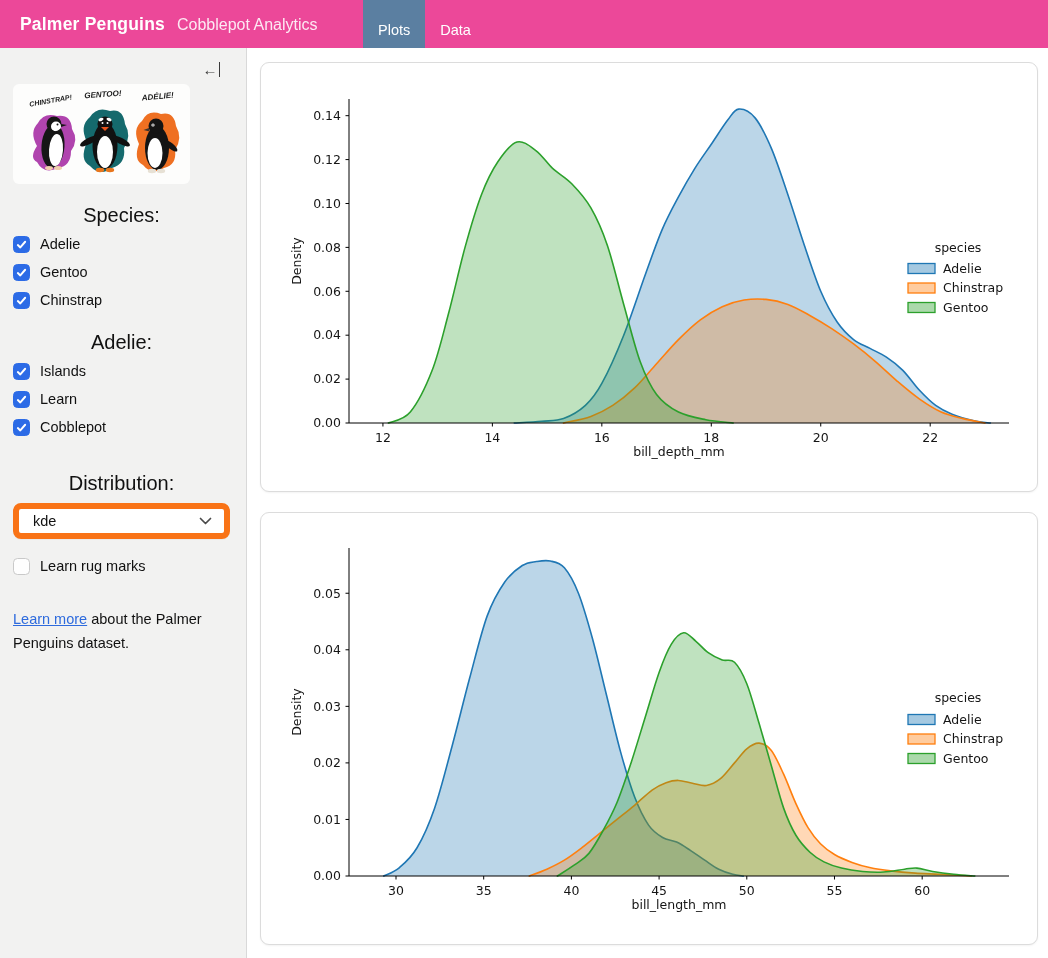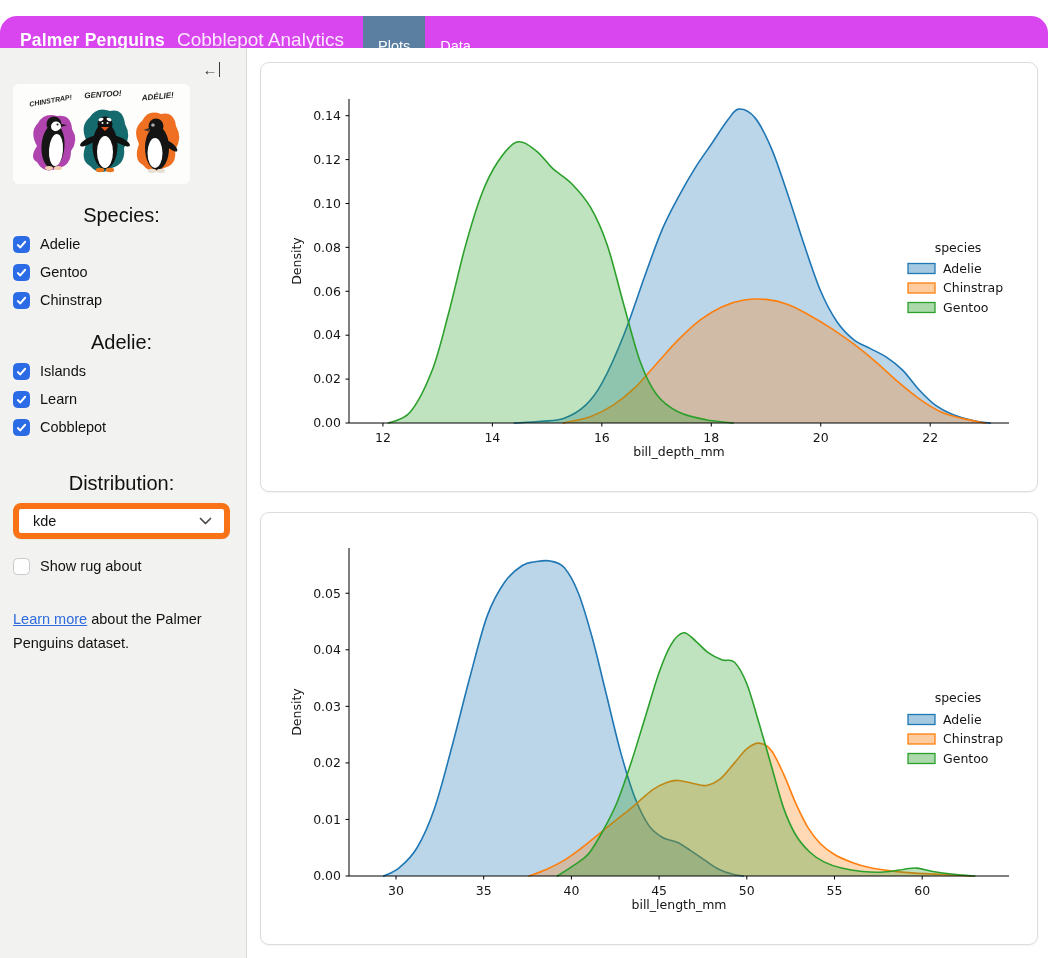--- a/index.html
+++ b/index.html
@@ -1,25 +1,25 @@
 <!DOCTYPE html>
 <html><head>
 <meta charset="utf-8">
 <style>
   * { margin:0; padding:0; box-sizing:border-box; }
   html,body { width:1048px; height:958px; overflow:hidden; background:#fff;
               font-family:"Liberation Sans", sans-serif; }
   .page { position:relative; width:1048px; height:958px; }
 
   
-  .navbar { position:absolute; left:0; top:16px; width:100%; height:48px;
-            background:#d946ef; display:flex; align-items:center;border-radius:17px; }
+  .navbar { position:absolute; left:0; top:0; width:100%; height:48px;
+            background:#ec4899; display:flex; align-items:center; }
   .brand { display:flex; align-items:baseline; padding-left:20px; }
   .brand-title { color:#fff; font-size:17.5px; font-weight:700; letter-spacing:.2px; }
-  .brand-sub { color:rgba(255,255,255,.88); font-size:19px; margin-left:12px; }
+  .brand-sub { color:rgba(255,255,255,.88); font-size:16px; margin-left:12px; }
   .tabs { position:absolute; left:363px; top:0; height:60px; display:flex; }
   .tab { display:flex; align-items:center; padding:0 15px; color:#fff;
          font-size:14.5px; cursor:pointer; }
   .tab.active { background:#5b7fa1; }
 
   
   .sidebar { position:absolute; left:0; top:48px; width:247px; height:910px;
              background:#f2f2f1; border-right:1px solid #d9d9d9;
              padding:0 16px 0 13px; color:#111; }
   .collapse { position:absolute; top:14px; right:26px; display:flex; align-items:center;
@@ -183,21 +183,21 @@
       <span>kde</span>
       <svg width="13" height="8" viewBox="0 0 13 8">
         <path d="M1.5 1.5 L6.5 6.5 L11.5 1.5" stroke="#4a4a4a" stroke-width="1.7" fill="none" stroke-linecap="round" stroke-linejoin="round"></path>
       </svg>
     </div>
 
     <label class="check-row rug-row">
       <span class="cb">
         
       </span>
-      <span class="cb-label">Show rug about</span>
+      <span class="cb-label">Learn rug marks</span>
     </label>
 
     <p class="footer"><a>Learn more</a><span> about the Palmer Penguins dataset.</span></p>
   </aside>
 
   <main class="main">
     <section class="card c1">
       <svg class="plot" width="776" height="428" viewBox="0 0 776 428">
           <path d="M253.27 360.00C257.83 359.71 272.43 358.98 280.64 358.24C288.85 357.51 295.23 358.24 302.53 355.61C309.82 352.98 318.03 348.29 324.42 342.44C330.80 336.59 334.45 332.20 340.84 320.49C347.22 308.78 355.43 290.49 362.73 272.20C370.02 253.90 378.23 228.29 384.62 210.73C391.00 193.17 395.56 179.63 401.03 166.83C406.51 154.02 411.98 144.15 417.45 133.90C422.93 123.66 428.40 114.15 433.87 105.37C439.34 96.59 444.82 89.27 450.29 81.22C455.76 73.17 462.15 62.93 466.71 57.07C471.27 51.22 473.09 46.46 477.65 46.10C482.21 45.73 488.60 48.29 494.07 54.88C499.54 61.46 505.01 72.80 510.49 85.61C515.96 98.41 521.43 115.61 526.91 131.71C532.38 147.80 537.85 166.10 543.32 182.20C548.80 198.29 554.27 215.49 559.74 228.29C565.21 241.10 570.69 250.98 576.16 259.02C581.63 267.07 587.10 272.20 592.58 276.59C598.05 280.98 603.52 282.44 609.00 285.37C614.47 288.29 619.94 290.49 625.41 294.15C630.89 297.80 636.36 301.83 641.83 307.32C647.30 312.80 652.78 321.22 658.25 327.07C663.72 332.93 669.19 338.41 674.67 342.44C680.14 346.46 684.70 348.66 691.08 351.22C697.47 353.78 706.59 356.34 712.98 357.80C719.36 359.27 726.66 359.63 729.39 360.00L729.39 360L253.27 360Z" fill="#1f77b4" fill-opacity="0.3" stroke="none"></path>
           <path d="M253.27 360.00C257.83 359.71 272.43 358.98 280.64 358.24C288.85 357.51 295.23 358.24 302.53 355.61C309.82 352.98 318.03 348.29 324.42 342.44C330.80 336.59 334.45 332.20 340.84 320.49C347.22 308.78 355.43 290.49 362.73 272.20C370.02 253.90 378.23 228.29 384.62 210.73C391.00 193.17 395.56 179.63 401.03 166.83C406.51 154.02 411.98 144.15 417.45 133.90C422.93 123.66 428.40 114.15 433.87 105.37C439.34 96.59 444.82 89.27 450.29 81.22C455.76 73.17 462.15 62.93 466.71 57.07C471.27 51.22 473.09 46.46 477.65 46.10C482.21 45.73 488.60 48.29 494.07 54.88C499.54 61.46 505.01 72.80 510.49 85.61C515.96 98.41 521.43 115.61 526.91 131.71C532.38 147.80 537.85 166.10 543.32 182.20C548.80 198.29 554.27 215.49 559.74 228.29C565.21 241.10 570.69 250.98 576.16 259.02C581.63 267.07 587.10 272.20 592.58 276.59C598.05 280.98 603.52 282.44 609.00 285.37C614.47 288.29 619.94 290.49 625.41 294.15C630.89 297.80 636.36 301.83 641.83 307.32C647.30 312.80 652.78 321.22 658.25 327.07C663.72 332.93 669.19 338.41 674.67 342.44C680.14 346.46 684.70 348.66 691.08 351.22C697.47 353.78 706.59 356.34 712.98 357.80C719.36 359.27 726.66 359.63 729.39 360.00" fill="none" stroke="#1f77b4" stroke-width="1.6" stroke-linejoin="round" stroke-linecap="round"></path>

